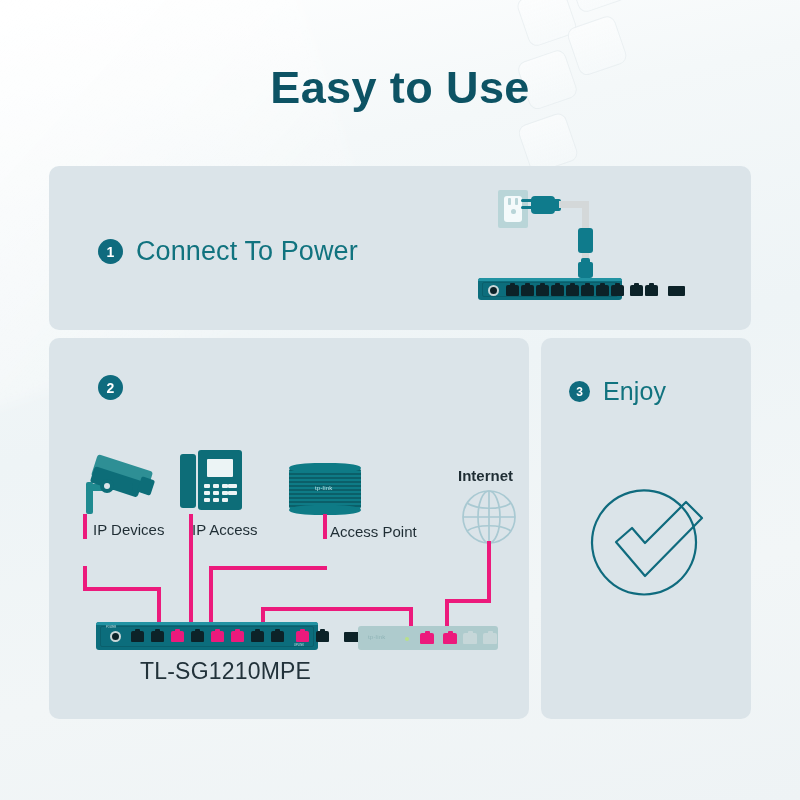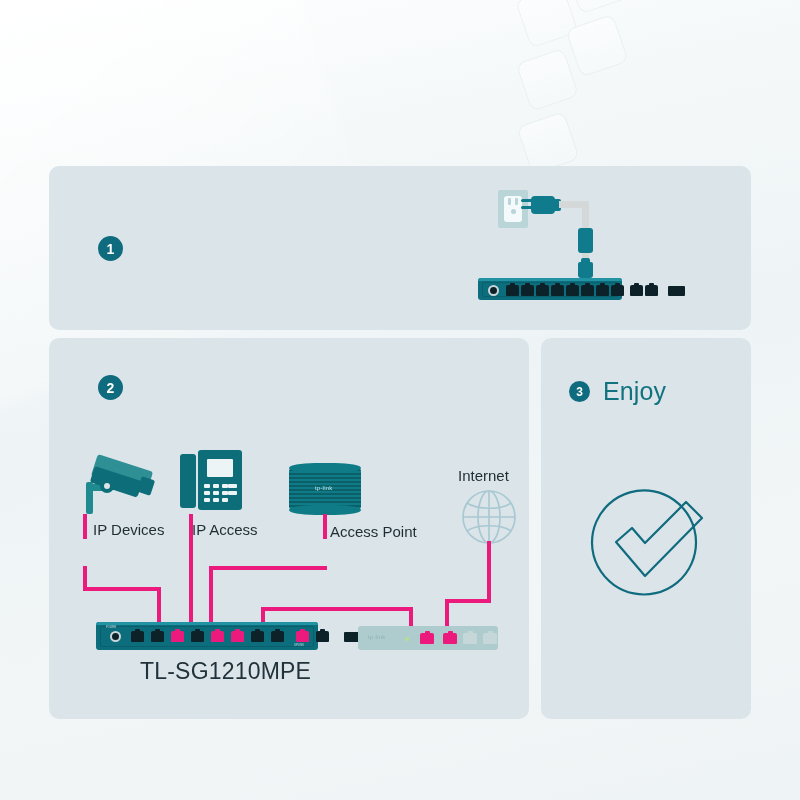--- a/index.html
+++ b/index.html
@@ -155,27 +155,29 @@
 
     <div class="key" style="left:210px;top:140px;width:48px;height:48px;"></div>
     <div class="key" style="left:268px;top:124px;width:48px;height:48px;"></div>
 
     <div class="key" style="left:190px;top:200px;width:48px;height:48px;"></div>
     <div class="key" style="left:248px;top:184px;width:48px;height:48px;"></div>
     <div class="key" style="left:170px;top:260px;width:48px;height:48px;"></div>
     <div class="key" style="left:150px;top:320px;width:48px;height:48px;"></div>
   </div>
 
+  <div class="title">Easy to Use</div>
 
   <div class="card" id="card1"></div>
   <div class="card" id="card2"></div>
   <div class="card" id="card3"></div>
 
   <div class="step-head" id="head1">
     <div class="badge">1</div>
+    <div class="step-title">Connect To Power</div>
   </div>
   <div class="step-head" id="head2">
     <div class="badge">2</div>
   </div>
   <div class="step-head" id="head3">
     <div class="badge">3</div>
     <div class="step-title">Enjoy</div>
   </div>
 
   <div class="outlet">
@@ -258,21 +260,21 @@
       <i style="top:34px"></i>
         <i style="top:38px"></i>
         <i style="top:42px"></i>
     </div>
     <div class="capt"></div>
     <div class="capb"></div>
     <div class="logo">tp-link</div>
   </div>
   <div class="devlabel" style="left:330px;top:523px;">Access Point</div>
 
-  <div class="devlabel" style="left:458px;top:467px;">Internet</div>
+  <div class="devlabel" style="left:458px;top:467px;font-weight:bold;">Internet</div>
   <svg id="globe" viewBox="0 0 56 56">
     <g fill="none" stroke="#a9c9d2" stroke-width="1.7">
       <circle cx="28" cy="28" r="26"></circle>
       <ellipse cx="28" cy="28" rx="11" ry="26"></ellipse>
       <line x1="2" y1="28" x2="54" y2="28"></line>
       <path d="M6 14 C16 21, 40 21, 50 14"></path>
       <path d="M6 42 C16 35, 40 35, 50 42"></path>
       <line x1="28" y1="2" x2="28" y2="54"></line>
     </g>
   </svg>

